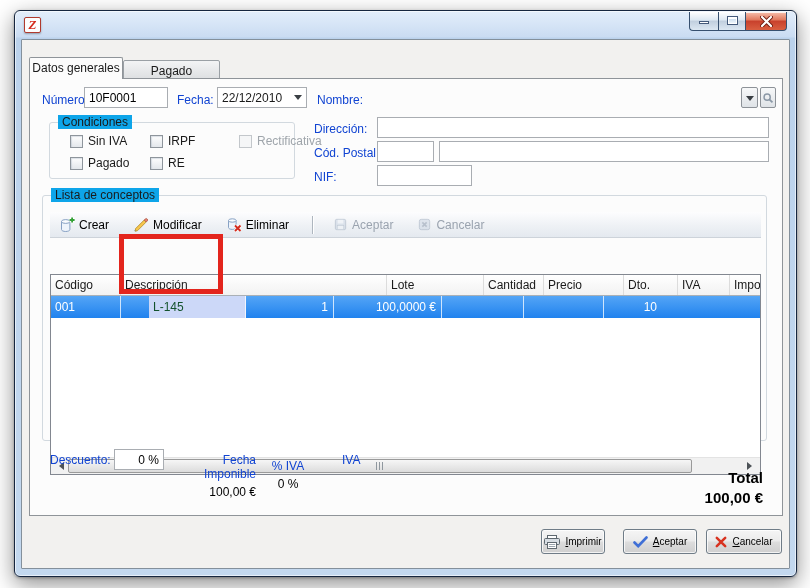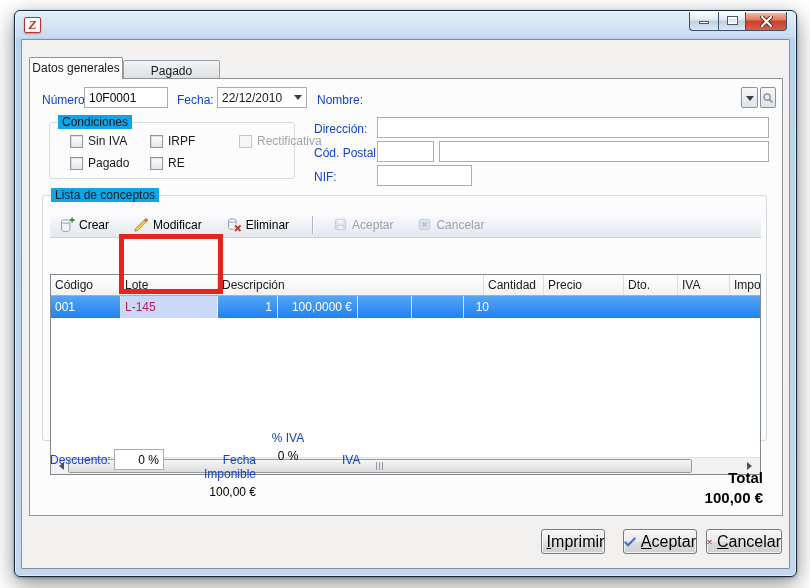--- a/index.html
+++ b/index.html
@@ -58,24 +58,24 @@
   .toolbar{position:absolute;left:7px;top:16px;width:711px;height:26px;background:linear-gradient(180deg,#fdfdfe,#eef1f5 55%,#e4e9ef);border-bottom:1px solid #cdd3da;display:flex;align-items:center;padding-left:4px;gap:11px;}
   .tb-btn{display:flex;align-items:center;gap:4px;padding:2px 7px 2px 4px;border:1px solid transparent;border-radius:2px;font-size:12px;color:#000;}
   .tb-btn.disabled{color:#9aa3af;}
   .tb-btn.disabled svg{opacity:.55;}
   .tb-sep{width:1px;height:18px;background:#aeb6bf;margin:0 4px;box-shadow:1px 0 0 #fff;}
 
   
   .grid{position:absolute;left:7px;top:43px;width:711px;height:201px;border:1px solid #828790;background:#fff;display:flex;flex-direction:column;overflow:hidden;margin-top:35px;}
   .g-head{display:flex;height:21px;background:linear-gradient(180deg,#ffffff,#f2f2f2);border-bottom:1px solid #aab0b6;flex:0 0 auto;}
   .th{padding:3px 0 0 4px;border-right:1px solid #dcdcdc;overflow:hidden;white-space:nowrap;flex:0 0 auto;}
-  .g-row{display:flex;height:22px;background:linear-gradient(180deg,#54a5f6,#2082ee);color:#fff;flex:0 0 auto;}
+  .g-row{display:flex;height:22px;background:linear-gradient(180deg,#54a5f6,#2082ee);color:#fff;flex:0 0 auto;gap:28px;}
   .td{padding:4px 0 0 4px;border-right:1px solid rgba(255,255,255,.75);overflow:hidden;white-space:nowrap;flex:0 0 auto;}
   .td.num{text-align:right;padding-right:5px;padding-left:0;}
-  .td.lote-cell{background:#ccd8f8;color:#be185d;}
+  .td.lote-cell{background:#ccd8f8;color:#14532d;}
   .g-body{flex:1 1 auto;background:#fff;}
   .hscroll{flex:0 0 auto;height:17px;background:#f1f1f1;position:relative;border-top:1px solid #e3e3e3;}
   .sb-btn{position:absolute;top:0;width:17px;height:16px;display:flex;align-items:center;justify-content:center;}
   .sb-left{left:0;} .sb-right{right:0;}
   .tri-left{width:0;height:0;border:4px solid transparent;border-right:5px solid #4d5257;}
   .tri-right{width:0;height:0;border:4px solid transparent;border-left:5px solid #4d5257;}
   .sb-thumb{position:absolute;left:17px;top:1px;width:624px;height:14px;border:1px solid #9a9a9a;border-radius:2px;background:linear-gradient(180deg,#f6f6f6,#dcdcdc);display:flex;align-items:center;justify-content:center;}
   .grip{width:9px;height:8px;background:repeating-linear-gradient(90deg,#8f979e 0 1px,transparent 1px 3px);}
 
   
@@ -83,21 +83,21 @@
 
   
   .sum-col{position:absolute;text-align:right;}
   .sum-col .hdr{color:#1144d2;}
   .sum-col .val{color:#000;margin-top:4px;}
   .total-label{position:absolute;right:19px;top:390px;font-size:15px;font-weight:bold;color:#000;}
   .total-value{position:absolute;right:19px;top:410px;font-size:15px;font-weight:bold;color:#000;}
 
   
   .btn{position:absolute;height:25px;display:flex;align-items:center;justify-content:center;gap:5px;border:1px solid #6f7c87;border-radius:3px;
-    background:linear-gradient(180deg,#f5f5f5,#ebebeb 48%,#dddddd 52%,#cfcfcf);box-shadow:inset 0 0 0 1px rgba(255,255,255,.75);font-size:16px;color:#000;}
+    background:linear-gradient(180deg,#f5f5f5,#ebebeb 48%,#dddddd 52%,#cfcfcf);box-shadow:inset 0 0 0 1px rgba(255,255,255,.75);font-size:10px;color:#000;}
   u{text-decoration:underline;}
 </style>
 </head>
 <body>
 
 <div class="window">
 
   <div class="titlebar">
     <div class="app-icon">Z</div>
     <div class="win-controls">
@@ -217,22 +217,22 @@
               <rect x="2.5" y="2.5" width="11" height="11" rx="2" fill="#cdd7e4" stroke="#9aa8ba"></rect>
               <path d="M5.7 5.7 l4.6 4.6 M10.3 5.7 l-4.6 4.6" stroke="#8b99ac" stroke-width="1.7"></path>
             </svg>
             <span>Cancelar</span>
           </div>
         </div>
 
         <div class="grid">
           <div class="g-head">
             <div class="th" style="width:70px">Código</div>
+            <div class="th" style="width:266px">Descripción</div>
             <div class="th" style="width:97px">Lote</div>
-            <div class="th" style="width:266px">Descripción</div>
             <div class="th" style="width:60px">Cantidad</div>
             <div class="th" style="width:80px">Precio</div>
             <div class="th" style="width:54px">Dto.</div>
             <div class="th" style="width:52px">IVA</div>
             <div class="th" style="width:30px;border-right:none">Impor</div>
           </div>
           <div class="g-row">
             <div class="td" style="width:70px">001</div>
             <div class="td lote-cell" style="width:97px">L-145</div>
             <div class="td num" style="width:60px">1</div>
@@ -255,21 +255,21 @@
           </div>
         </div>
       </div>
 
       <span class="lblb" style="left:20px;top:374px">Descuento:</span>
       <input class="inp" style="left: 84px; top: 370px; width: 50px; text-align: right;" readonly="" value="0 %">
       <div class="sum-col" style="left:141px;top:374px;width:85px">
         <div class="hdr">Fecha Imponible</div>
         <div class="val">100,00 €</div>
       </div>
-      <div class="sum-col" style="left:237px;top:352px;width:42px;text-align:center">
+      <div class="sum-col" style="left:237px;top:380px;width:42px;text-align:center">
         <div class="hdr">% IVA</div>
         <div class="val">0 %</div>
       </div>
       <span class="lblb" style="left:312px;top:374px">IVA</span>
       <div class="total-label">Total</div>
       <div class="total-value">100,00 €</div>
 
       <div class="red-box"></div>
     </div>
 

